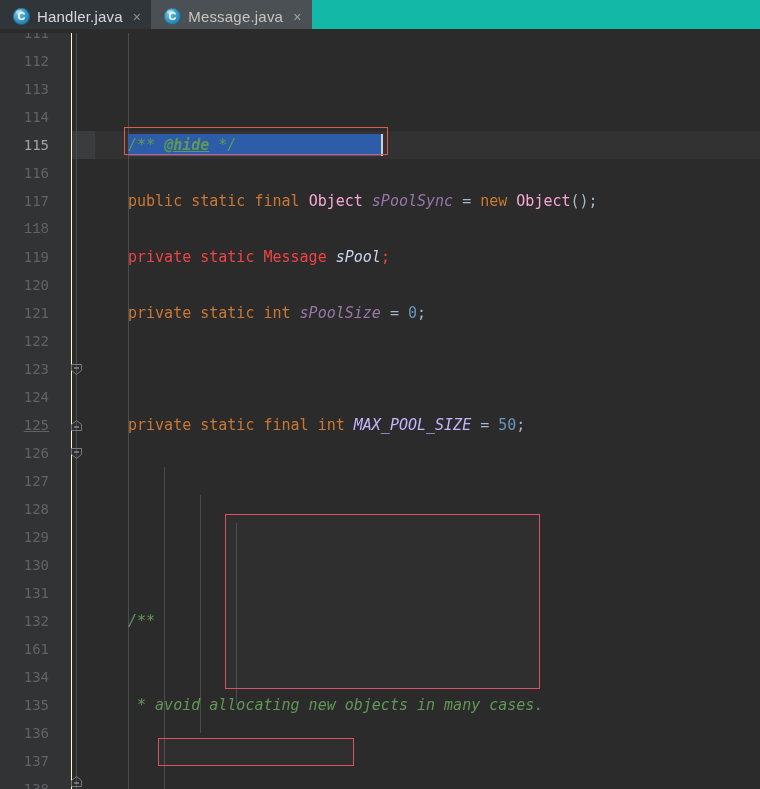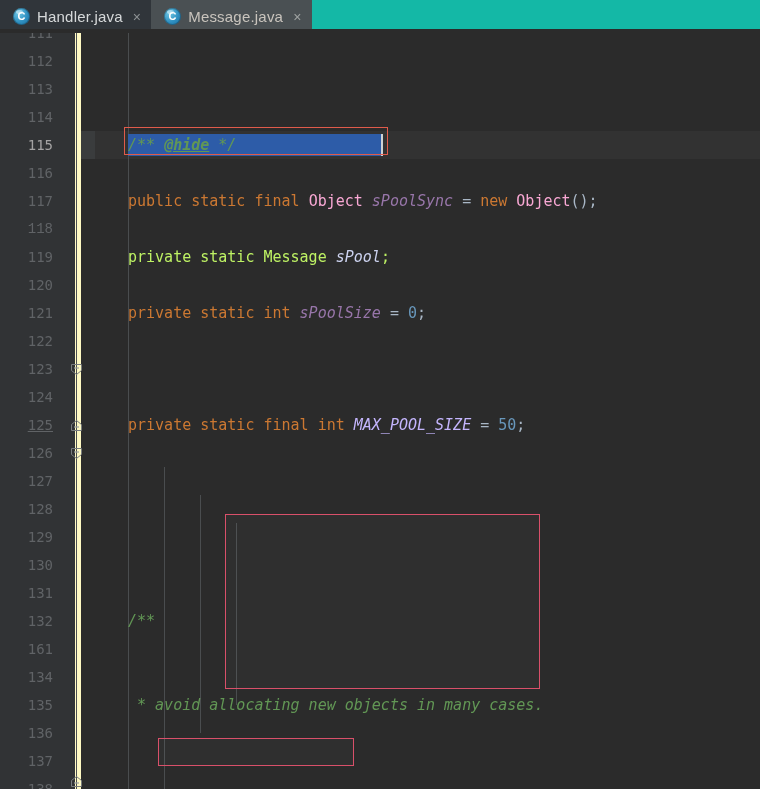--- a/index.html
+++ b/index.html
@@ -74,23 +74,23 @@
   
   #editor {
     position: absolute; left: 0; top: 33px;
     width: 760px; height: 756px;
     background: #2b2b2b;
     overflow: hidden;
   }
   
   #gutter {
     position: absolute; left: 0; top: 0;
-    width: 81px; height: 756px;
+    width: 72px; height: 756px;
     background: #313335;
-    border-right: 6px solid #fef9c3;
+    border-right: 1px solid #fef9c3;
   }
   #foldstrip {
     position: absolute; left: 76px; top: 0;
     width: 1px; height: 756px;
     background: #4a4d4f;
   }
   .lnum {
     position: absolute; right: 22px;
     width: 62px;
     text-align: right;
@@ -171,21 +171,21 @@
 
   
   .kw   { color: #cc7832; }
   .cls  { color: #f9a8d4; }
   .sfld { color: #9876aa; font-style: italic; }
   .num  { color: #6897bb; }
   .cmt  { color: #629755; font-style: italic; }
   .link { color: #629755; font-style: italic; font-weight: bold; text-decoration: underline; }
   .cnst { color: #c4b5fd; font-style: italic; }
   .plain{ color: #a9b7c6; }
-  .selt { color: #bef264; }
+  .selt { color: #ef4444; }
   .selfld { color: #cdd3f0; font-style: italic; }
   .layer { position: relative; z-index: 3; }
 </style>
 </head>
 <body>
 
 <div id="tabbar">
   <div class="tab inactive">
     <span class="jicon"></span>
     <span class="label">Handler.java</span>

